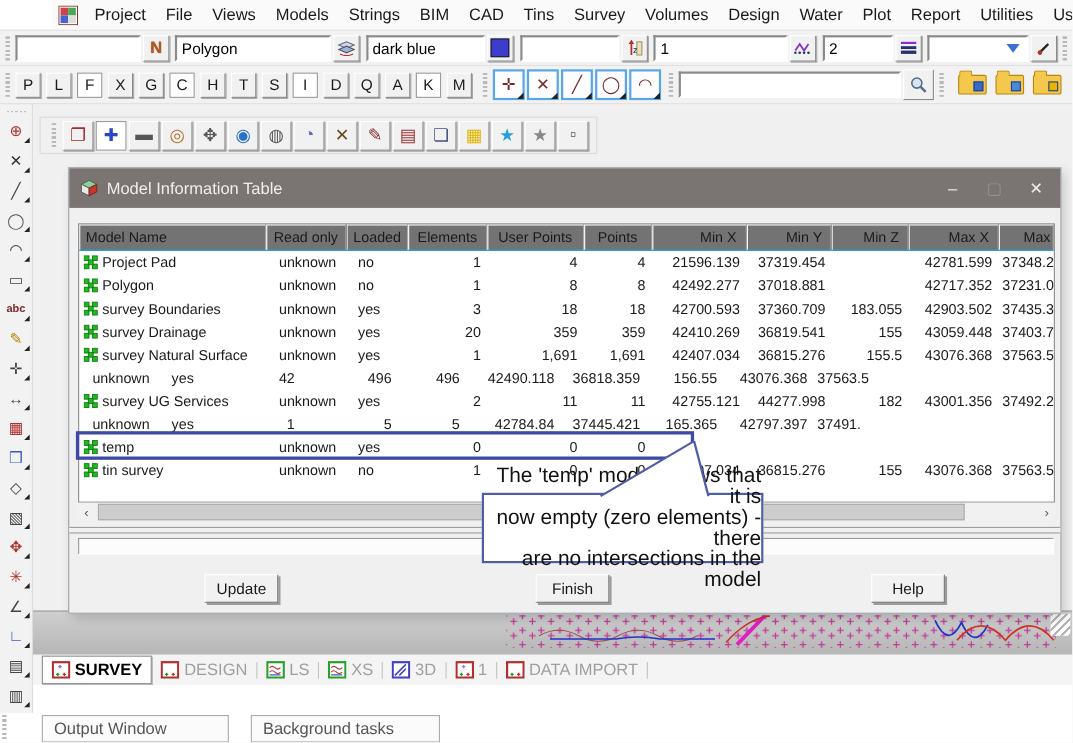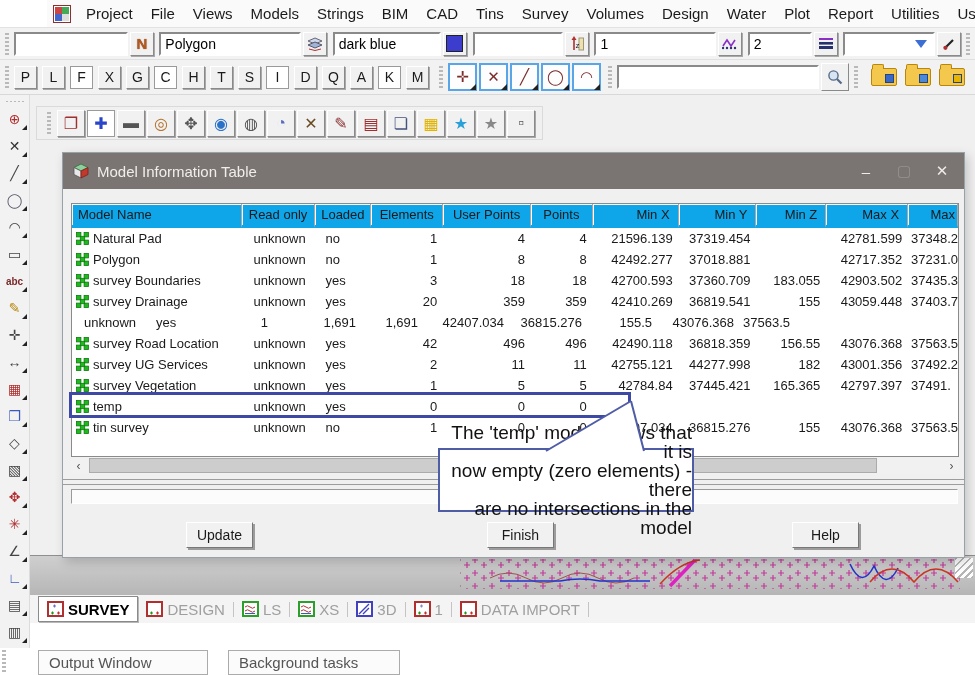--- a/index.html
+++ b/index.html
@@ -80,21 +80,21 @@
             color:#f0eeec;font-size:15px;box-sizing:border-box;padding-left:10px;}
   .titlebar .ticon{margin-right:8px;display:flex;}
   .wctrl{position:absolute;top:0;width:36px;height:36px;display:flex;align-items:center;justify-content:center;
          font-size:15px;color:#efecea;}
   .wctrl.max{color:#97918f;}
   
   .mtable{position:absolute;left:8px;top:50px;width:888px;height:254px;background:#fff;border:1px solid #8a8a8a;
           box-sizing:border-box;overflow:hidden;}
   .hrow{display:flex;height:24px;font-size:13px;}
   .hc{display:flex;align-items:center;box-sizing:border-box;overflow:hidden;white-space:nowrap;height:100%;
-      background:#0ea5e9;border-right:1px solid #a8a8a8;border-bottom:3px solid #0ea5e9;
+      background:#737373;border-right:1px solid #a8a8a8;border-bottom:1px solid #0ea5e9;
       box-shadow:inset 1px 1px 0 #fff;}
   .trow{display:flex;height:21px;font-size:13px;align-items:center;}
   .tc{display:flex;align-items:center;box-sizing:border-box;overflow:hidden;white-space:nowrap;height:100%;}
   .c0{width:170px;padding-left:4px}.c1{width:74px;padding-left:12px}.c2{width:56px;padding-left:10px}
   .c3{width:72px}.c4{width:88px}.c5{width:62px}.c6{width:86px}.c7{width:78px}.c8{width:70px}.c9{width:82px}
   .c10{width:50px;padding-left:3px}
   .tc.c3,.tc.c4,.tc.c5,.tc.c6,.tc.c7,.tc.c8,.tc.c9{justify-content:flex-end;padding-right:6px}
   .hc.c0{padding-left:6px}
   .hc.c1,.hc.c2,.hc.c3,.hc.c4,.hc.c5{justify-content:center;padding-left:0}
   .hc.c6,.hc.c7,.hc.c8,.hc.c9{justify-content:flex-end;padding-right:8px}
@@ -458,21 +458,21 @@
               <svg width="13" height="13" viewBox="0 0 13 13">
                 <g fill="#1fb81f" stroke="#0c7a0c" stroke-width="0.8">
                   <rect x="0.5" y="0.5" width="4.4" height="4.4"></rect>
                   <rect x="8.1" y="0.5" width="4.4" height="4.4"></rect>
                   <rect x="0.5" y="8.1" width="4.4" height="4.4"></rect>
                   <rect x="8.1" y="8.1" width="4.4" height="4.4"></rect>
                   <rect x="4.3" y="4.3" width="4.4" height="4.4"></rect>
                 </g>
               </svg>
             </span>
-            <span>Natural Pad</span>
+            <span>Project Pad</span>
           </div>
           <div class="tc c1">unknown</div>
           <div class="tc c2">no</div>
           <div class="tc c3">1</div>
           <div class="tc c4">4</div>
           <div class="tc c5">4</div>
           <div class="tc c6">21596.139</div>
           <div class="tc c7">37319.454</div>
           <div class="tc c8"></div>
           <div class="tc c9">42781.599</div>
@@ -550,46 +550,46 @@
           <div class="tc c3">20</div>
           <div class="tc c4">359</div>
           <div class="tc c5">359</div>
           <div class="tc c6">42410.269</div>
           <div class="tc c7">36819.541</div>
           <div class="tc c8">155</div>
           <div class="tc c9">43059.448</div>
           <div class="tc c10">37403.7</div>
         </div>
         <div class="trow">
-          <div class="tc c1">unknown</div>
-          <div class="tc c2">yes</div>
-          <div class="tc c3">1</div>
-          <div class="tc c4">1,691</div>
-          <div class="tc c5">1,691</div>
-          <div class="tc c6">42407.034</div>
-          <div class="tc c7">36815.276</div>
-          <div class="tc c8">155.5</div>
-          <div class="tc c9">43076.368</div>
-          <div class="tc c10">37563.5</div>
-        </div>
-        <div class="trow">
           <div class="tc c0">
             <span class="micon">
               <svg width="13" height="13" viewBox="0 0 13 13">
                 <g fill="#1fb81f" stroke="#0c7a0c" stroke-width="0.8">
                   <rect x="0.5" y="0.5" width="4.4" height="4.4"></rect>
                   <rect x="8.1" y="0.5" width="4.4" height="4.4"></rect>
                   <rect x="0.5" y="8.1" width="4.4" height="4.4"></rect>
                   <rect x="8.1" y="8.1" width="4.4" height="4.4"></rect>
                   <rect x="4.3" y="4.3" width="4.4" height="4.4"></rect>
                 </g>
               </svg>
             </span>
-            <span>survey Road Location</span>
+            <span>survey Natural Surface</span>
           </div>
+          <div class="tc c1">unknown</div>
+          <div class="tc c2">yes</div>
+          <div class="tc c3">1</div>
+          <div class="tc c4">1,691</div>
+          <div class="tc c5">1,691</div>
+          <div class="tc c6">42407.034</div>
+          <div class="tc c7">36815.276</div>
+          <div class="tc c8">155.5</div>
+          <div class="tc c9">43076.368</div>
+          <div class="tc c10">37563.5</div>
+        </div>
+        <div class="trow">
           <div class="tc c1">unknown</div>
           <div class="tc c2">yes</div>
           <div class="tc c3">42</div>
           <div class="tc c4">496</div>
           <div class="tc c5">496</div>
           <div class="tc c6">42490.118</div>
           <div class="tc c7">36818.359</div>
           <div class="tc c8">156.55</div>
           <div class="tc c9">43076.368</div>
           <div class="tc c10">37563.5</div>
@@ -614,34 +614,20 @@
           <div class="tc c3">2</div>
           <div class="tc c4">11</div>
           <div class="tc c5">11</div>
           <div class="tc c6">42755.121</div>
           <div class="tc c7">44277.998</div>
           <div class="tc c8">182</div>
           <div class="tc c9">43001.356</div>
           <div class="tc c10">37492.2</div>
         </div>
         <div class="trow">
-          <div class="tc c0">
-            <span class="micon">
-              <svg width="13" height="13" viewBox="0 0 13 13">
-                <g fill="#1fb81f" stroke="#0c7a0c" stroke-width="0.8">
-                  <rect x="0.5" y="0.5" width="4.4" height="4.4"></rect>
-                  <rect x="8.1" y="0.5" width="4.4" height="4.4"></rect>
-                  <rect x="0.5" y="8.1" width="4.4" height="4.4"></rect>
-                  <rect x="8.1" y="8.1" width="4.4" height="4.4"></rect>
-                  <rect x="4.3" y="4.3" width="4.4" height="4.4"></rect>
-                </g>
-              </svg>
-            </span>
-            <span>survey Vegetation</span>
-          </div>
           <div class="tc c1">unknown</div>
           <div class="tc c2">yes</div>
           <div class="tc c3">1</div>
           <div class="tc c4">5</div>
           <div class="tc c5">5</div>
           <div class="tc c6">42784.84</div>
           <div class="tc c7">37445.421</div>
           <div class="tc c8">165.365</div>
           <div class="tc c9">42797.397</div>
           <div class="tc c10">37491.</div>

